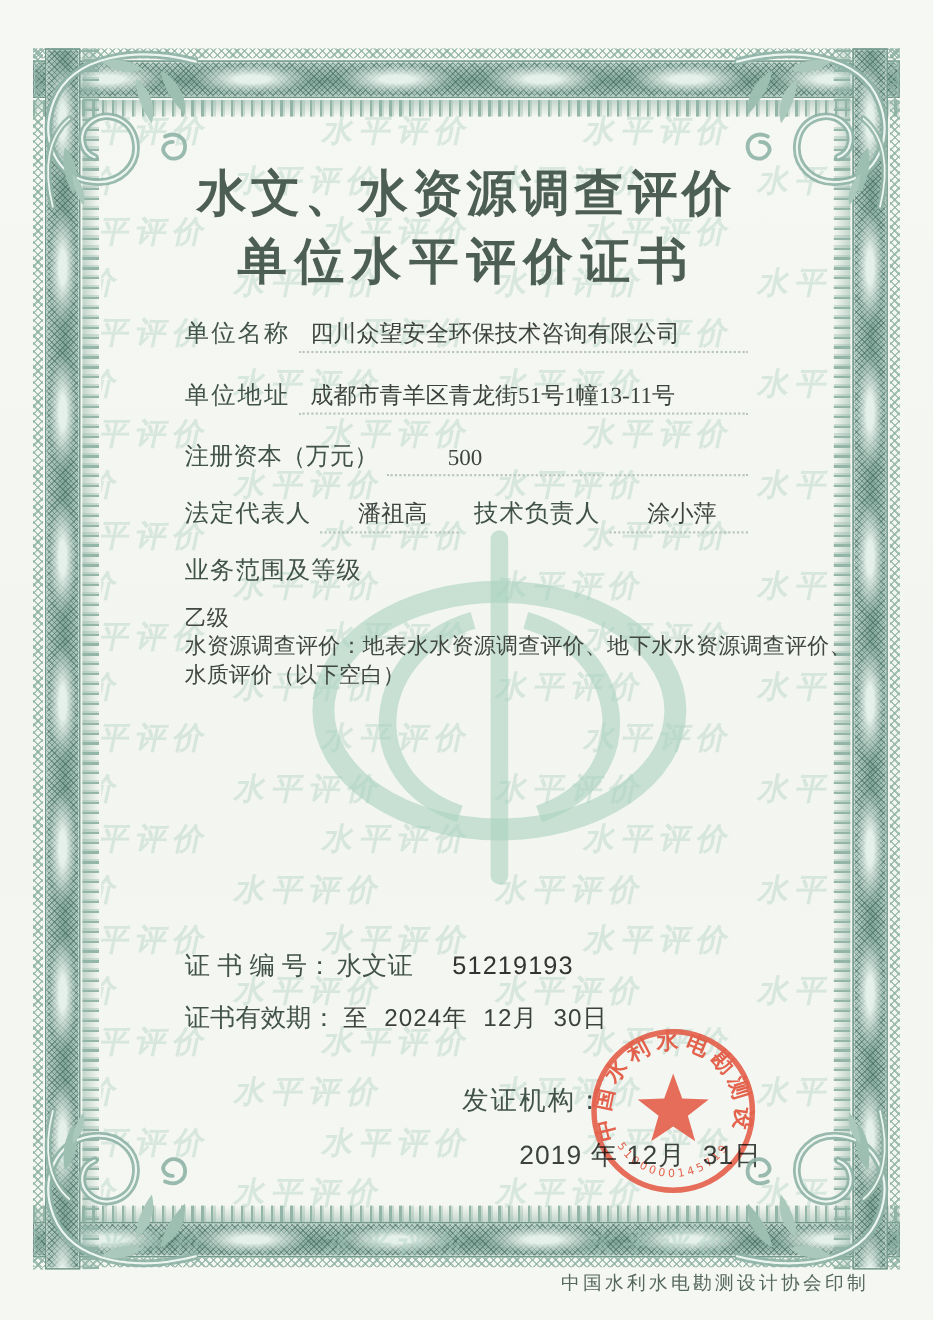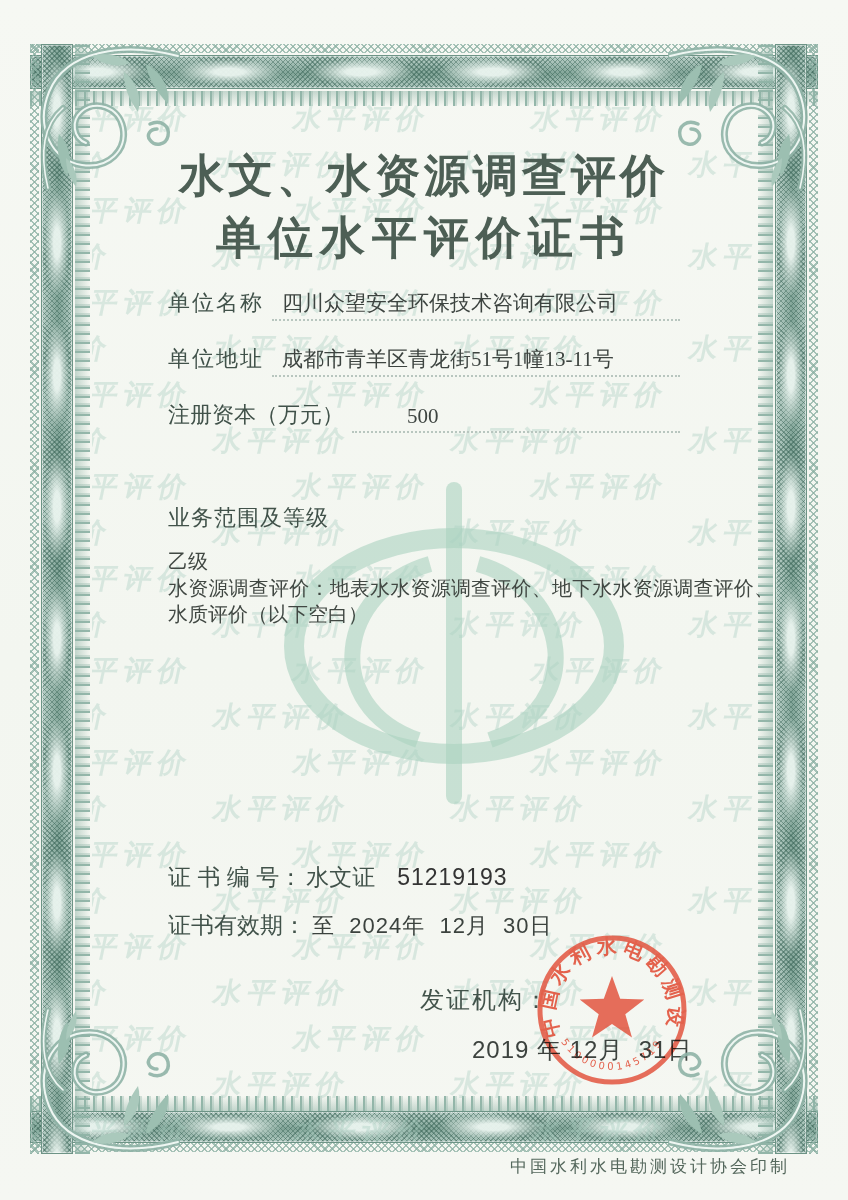--- a/index.html
+++ b/index.html
@@ -83,21 +83,21 @@
       letter-spacing:2px;white-space:nowrap;flex:0 0 auto;padding-bottom:3px;}
   .fline{flex:1 1 auto;border-bottom:2px dotted #b8c6bf;margin-left:8px;padding:0 4px 2px 10px;
       font-size:21px;color:#3d4440;white-space:nowrap;font-family:Liberation Serif, serif;}
   .fline.center{text-align:center;}
   .grade{position:absolute;left:168px;top:548px;font-size:20px;color:#414843;}
   .scope{position:absolute;left:168px;top:575px;width:606px;font-size:20px;line-height:26px;
       color:#414843;text-align:justify;}
   .certrow{position:absolute;left:168px;display:flex;align-items:baseline;white-space:pre;}
   .certrow .lab{font-family:Liberation Sans, sans-serif;font-size:23px;color:#41524a;}
   .certrow .pre{font-family:"Liberation Serif","DejaVu Serif",serif;font-size:23px;color:#41524a;margin-left:4px;}
-  .certrow .num{font-size:23px;color:#333;margin-left:22px;letter-spacing:1px;}
+  .certrow .num{font-size:23px;color:#333;margin-left:36px;letter-spacing:1px;}
   .certrow .val{font-size:22px;color:#3b423e;margin-left:6px;letter-spacing:1px;white-space:pre;}
   .issuer{position:absolute;left:420px;top:984px;font-family:"Liberation Serif","DejaVu Serif",serif;
       font-size:24px;letter-spacing:2px;color:#42534b;z-index:3;}
   .issue-date{position:absolute;left:472px;top:1034px;font-size:24px;color:#3c423e;
       letter-spacing:1px;white-space:pre;z-index:3;}
   .seal{position:absolute;left:524px;top:922px;z-index:5;mix-blend-mode:multiply;opacity:.92;}
   .footer{position:absolute;right:58px;top:1155px;font-family:"Liberation Serif","DejaVu Serif",serif;
       font-size:17px;letter-spacing:3px;color:#55685d;z-index:3;}
 </style>
 </head>
@@ -205,20 +205,26 @@
     <div class="frow" style="top:344px;">
       <span class="flabel">单位地址</span>
       <span class="fline">成都市青羊区青龙街51号1幢13-11号</span>
     </div>
 
     <div class="frow" style="top:400px;">
       <span class="flabel" style="letter-spacing:0;">注册资本（万元）</span>
       <span class="fline" style="padding-left:55px;">500</span>
     </div>
 
+    <div class="frow" style="top:452px;">
+      <span class="flabel" style="letter-spacing:1px;">法定代表人</span>
+      <span class="fline center" style="max-width:150px;">潘祖高</span>
+      <span class="flabel" style="margin-left:14px;letter-spacing:1px;">技术负责人</span>
+      <span class="fline center">涂小萍</span>
+    </div>
 
     <div class="frow" style="top:503px;">
       <span class="flabel" style="letter-spacing:1px;">业务范围及等级</span>
     </div>
 
     <div class="grade">乙级</div>
     <div class="scope">水资源调查评价：地表水水资源调查评价、地下水水资源调查评价、水质评价（以下空白）</div>
 
     <div class="certrow" style="top:862px;">
       <span class="lab">证 书 编 号：</span>

